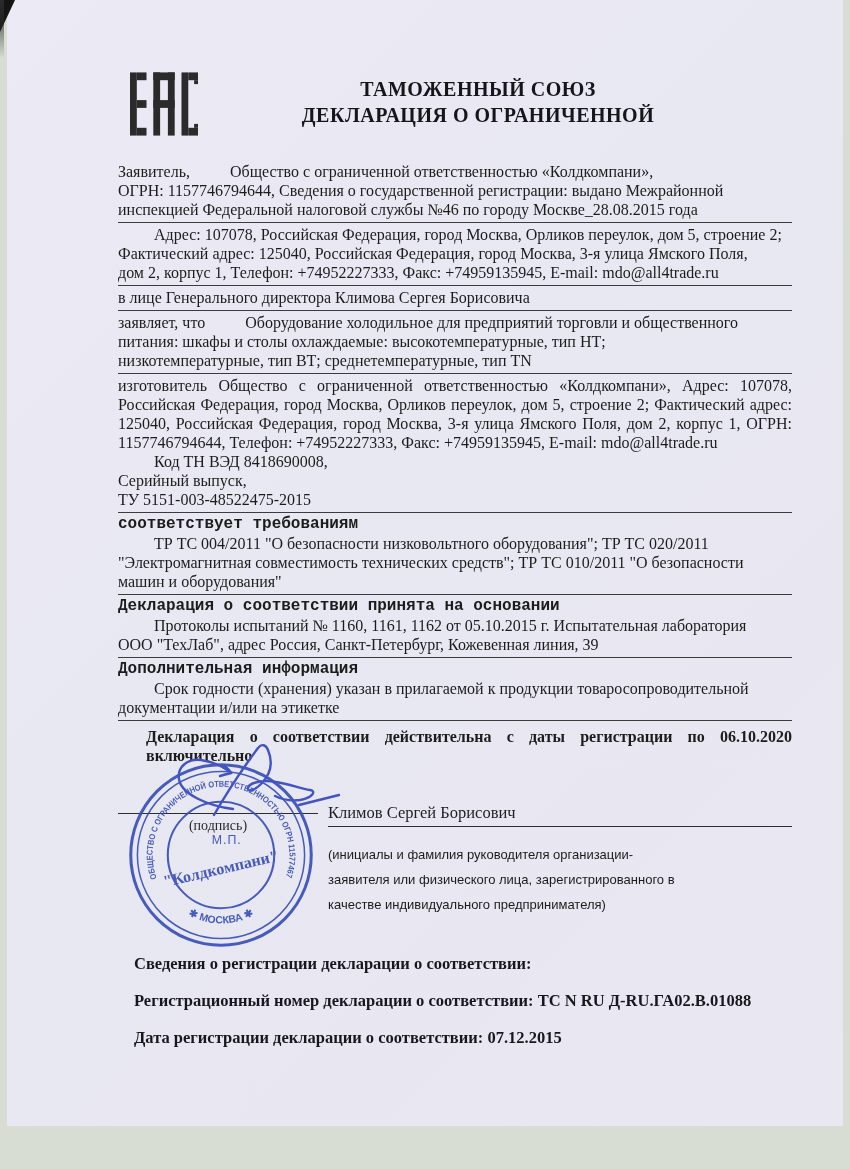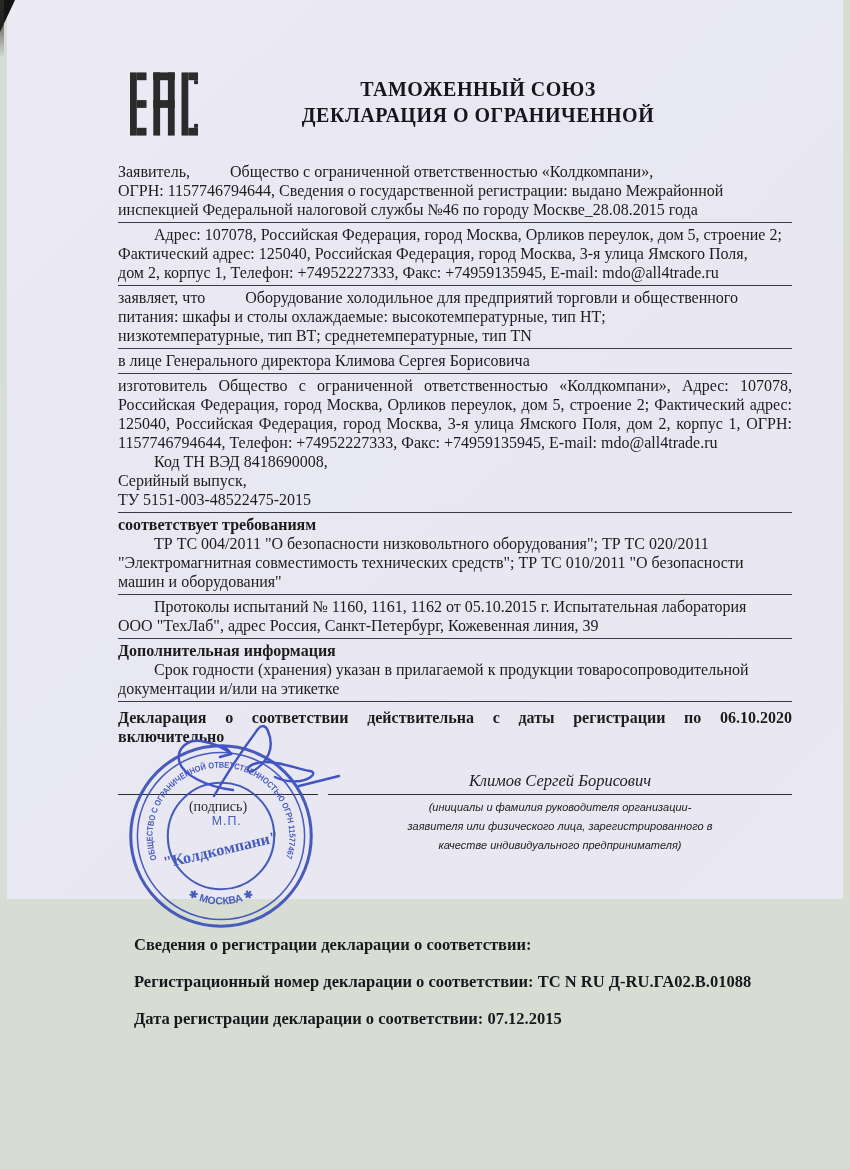--- a/index.html
+++ b/index.html
@@ -3,21 +3,21 @@
 <meta charset="utf-8">
 <style>
   html,body{margin:0;padding:0;}
   body{
     width:850px;height:1169px;position:relative;overflow:hidden;
     background:#d7ddd3;
     font-family:"Liberation Serif", serif;
     color:#1c1c1c;
   }
   .paper{
-    position:absolute;left:7px;top:0;width:836px;height:899px;
+    position:absolute;left:7px;top:0;width:836px;height:1126px;
     background:linear-gradient(135deg,#eceaf4 0%,#e8e8f2 45%,#e9e7f1 100%);
   }
   .scan-corner{
     position:absolute;left:0;top:0;width:15px;height:32px;background:#141414;
     clip-path:polygon(0 0,100% 0,0 100%);
   }
   .scan-edge{
     position:absolute;left:0;top:0;width:4px;height:58px;
     background:linear-gradient(#2a2a2a,rgba(42,42,42,0));
   }
@@ -28,39 +28,40 @@
   .title{
     position:absolute;left:60px;width:600px;top:76px;text-align:center;
     font-weight:bold;font-size:20px;line-height:26px;letter-spacing:.5px;color:#15151a;
   }
   .sec{padding:2px 0 3px;border-bottom:1px solid #3c3c3c;}
   .sec.noline{border-bottom:none;}
   .sec p{margin:0;}
   .lines{white-space:pre-line;margin-left:36px;}
   .just{text-align:justify;}
   b.lbl{font-weight:normal;}
-  .sec-header{font-weight:bold;}
+  .sec-header{font-weight:bold;font-family:Liberation Mono, monospace;}
   .validity{
     font-weight:bold;white-space:pre-line;text-align:justify;text-align-last:justify;
     padding-top:4px;
+    margin-left:28px;
   }
   .sig-region{position:relative;height:170px;}
   .sig-line{
     position:absolute;left:0;top:45px;width:200px;border-top:1.5px solid #2e2e2e;
   }
   .sig-caption{
     position:absolute;left:0;top:48px;width:200px;text-align:center;
     font-size:14px;color:#2a2a2a;z-index:1;
   }
-  .name-col{position:absolute;left:210px;top:0;width:464px;text-align:center;font-style:italic;}
+  .name-col{position:absolute;left:210px;top:13px;width:464px;}
   .sig-name{font-size:16.5px;margin-top:22px;color:#1d1d22;}
   .name-line{border-top:1.5px solid #2e2e2e;margin-top:4px;}
   .name-caption{
     font-family:"Liberation Sans", sans-serif;
-    font-size:11px;line-height:19px;color:#1b1b1b;margin-top:3px;white-space:pre-line;
+    font-size:13px;line-height:25px;color:#1b1b1b;margin-top:15px;white-space:pre-line;
   }
   .stamp{position:absolute;left:8px;top:-8px;width:190px;height:190px;z-index:3;opacity:.92;}
   .autograph{position:absolute;left:45px;top:-36px;width:210px;height:110px;z-index:4;}
   .registration{margin-top:16px;font-weight:bold;font-size:16.5px;color:#17171c;}
   .registration p{margin:0 16px 18px;}
   .registration p.date{margin-bottom:0;}
 </style>
 </head>
 <body>
 
@@ -97,44 +98,45 @@
 инспекцией Федеральной налоговой службы №46 по городу Москве_28.08.2015 года</span></p>
     </div>
 
     <div class="sec">
       <p><span class="lines">Адрес: 107078, Российская Федерация, город Москва, Орликов переулок, дом 5, строение 2;
 Фактический адрес: 125040, Российская Федерация, город Москва, 3-я улица Ямского Поля,
 дом 2, корпус 1, Телефон: +74952227333, Факс: +74959135945, E-mail: mdo@all4trade.ru</span></p>
     </div>
 
     <div class="sec">
+      <p><b class="lbl">в лице</b><span> Генерального директора Климова Сергея Борисовича</span></p>
+    </div>
+
+    <div class="sec">
       <p><b class="lbl">заявляет, что</b><span class="lines"> Оборудование холодильное для предприятий торговли и общественного
 питания: шкафы и столы охлаждаемые: высокотемпературные, тип НТ;
 низкотемпературные, тип ВТ; среднетемпературные, тип TN</span></p>
-    </div>
-
-    <div class="sec">
-      <p><b class="lbl">в лице</b><span> Генерального директора Климова Сергея Борисовича</span></p>
     </div>
 
     <div class="sec">
       <p class="just"><b class="lbl">изготовитель</b><span> Общество с ограниченной ответственностью «Колдкомпани», Адрес: 107078, Российская Федерация, город Москва, Орликов переулок, дом 5, строение 2; Фактический адрес: 125040, Российская Федерация, город Москва, 3-я улица Ямского Поля, дом 2, корпус 1, ОГРН: 1157746794644, Телефон: +74952227333, Факс: +74959135945, E-mail: mdo@all4trade.ru</span></p>
       <p><span class="lines">Код ТН ВЭД 8418690008,
 Серийный выпуск,
 ТУ 5151-003-48522475-2015</span></p>
     </div>
 
     <div class="sec">
       <p class="sec-header">соответствует требованиям</p>
       <p><span class="lines">ТР ТС 004/2011 "О безопасности низковольтного оборудования"; ТР ТС 020/2011
 "Электромагнитная совместимость технических средств"; ТР ТС 010/2011 "О безопасности
 машин и оборудования"</span></p>
     </div>
 
     <div class="sec">
+      <p class="sec-header">Декларация о соответствии принята на основании</p>
       <p><span class="lines">Протоколы испытаний № 1160, 1161, 1162 от 05.10.2015 г. Испытательная лаборатория
 ООО "ТехЛаб", адрес Россия, Санкт-Петербург, Кожевенная линия, 39</span></p>
     </div>
 
     <div class="sec">
       <p class="sec-header">Дополнительная информация</p>
       <p><span class="lines">Срок годности (хранения) указан в прилагаемой к продукции товаросопроводительной
 документации и/или на этикетке</span></p>
     </div>
 

